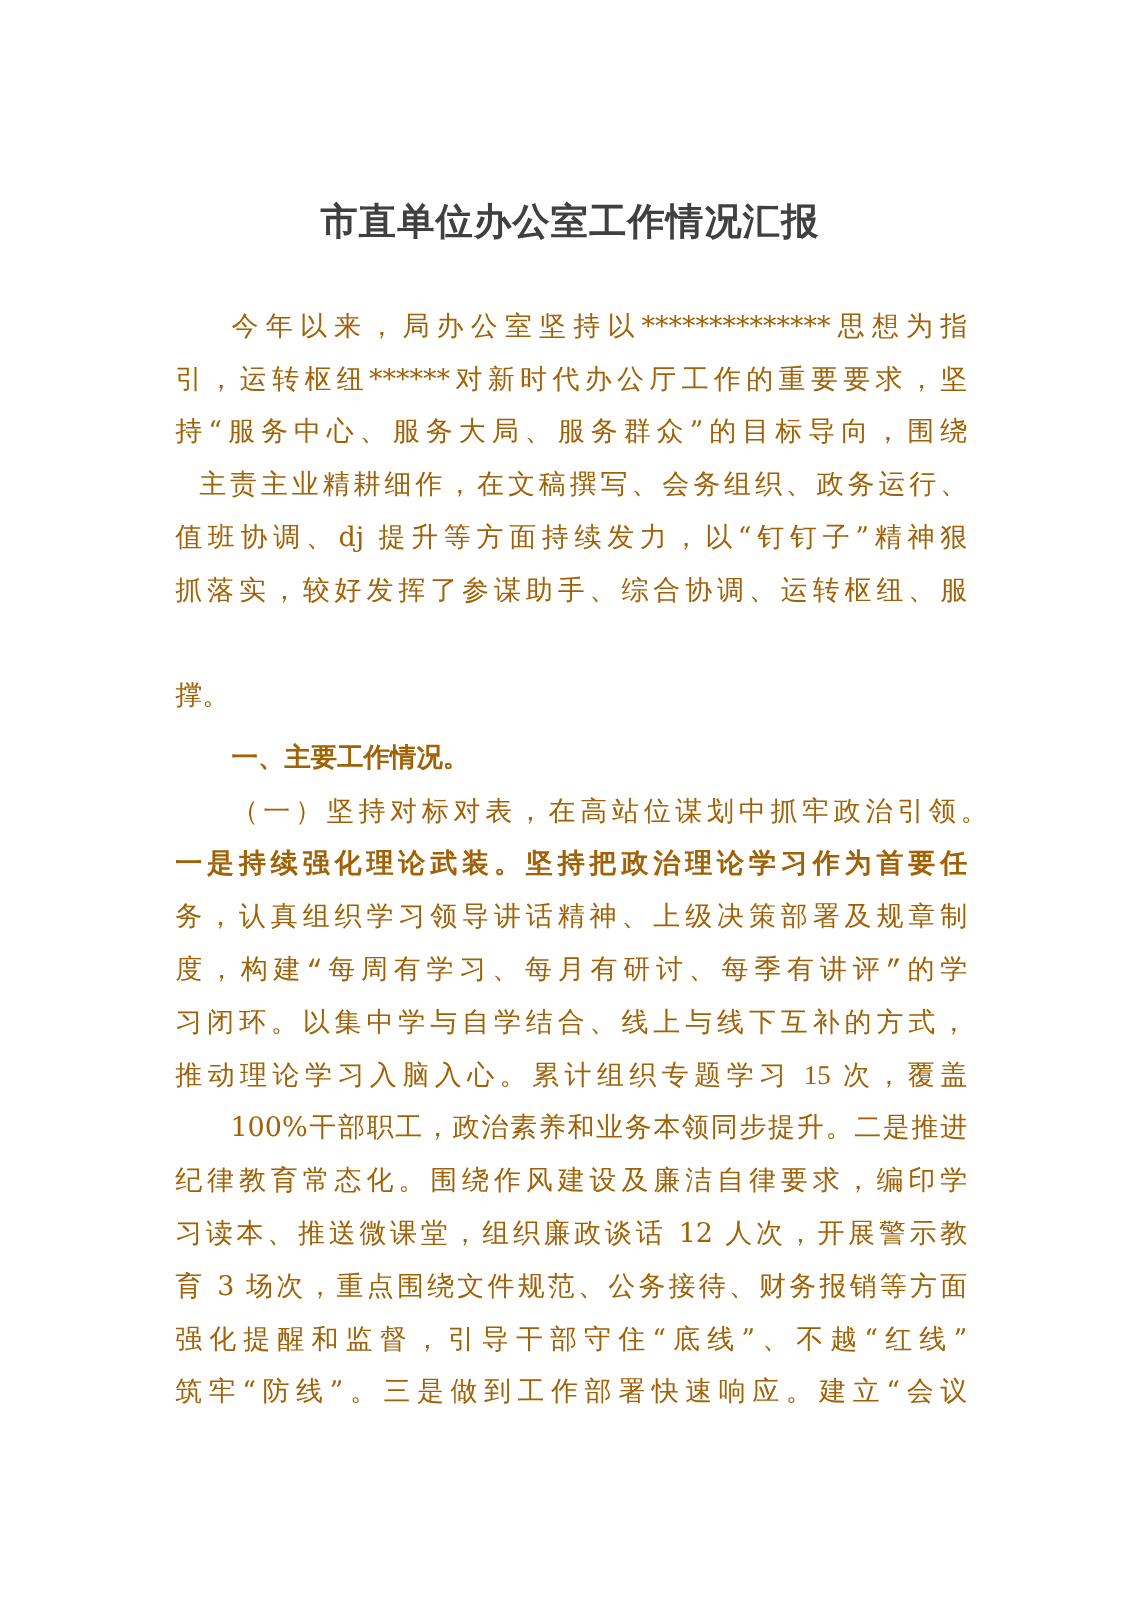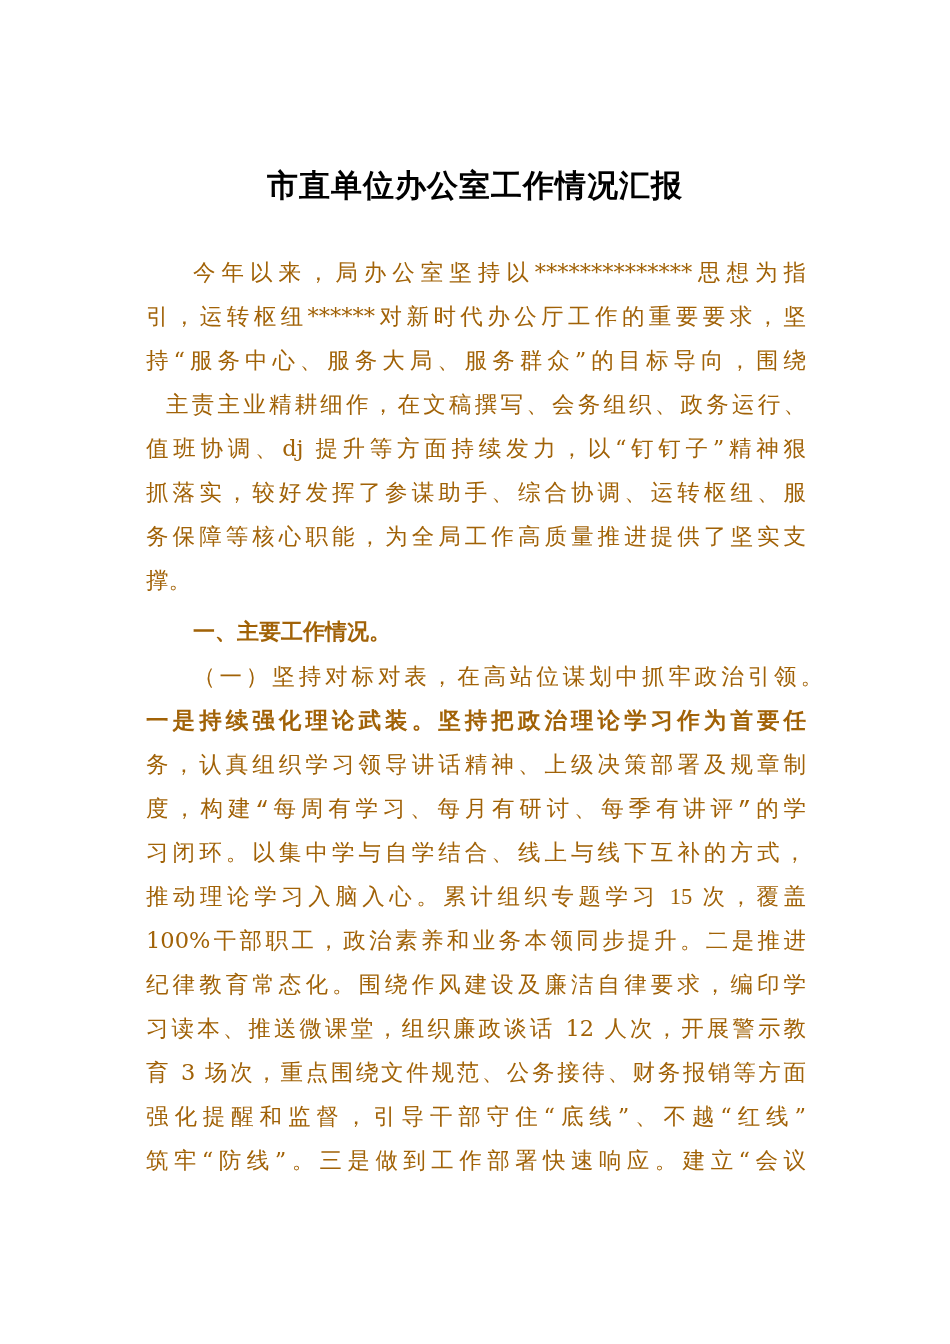--- a/index.html
+++ b/index.html
@@ -26,21 +26,21 @@
       position: absolute;
       left: 0;
       width: 950px;
       top: 163px;
       text-align: center;
       font-family: "DejaVu Sans", sans-serif;
       font-weight: bold;
       font-size: 31px;
       letter-spacing: 1px;
       line-height: 44px;
-      color: #000000;
+      color: #404040;
     }
     .line {
       position: absolute;
       left: 146px;
       width: 660px;
       height: 44px;
       line-height: 44px;
       font-family: "DejaVu Serif", "Liberation Serif", serif;
       font-size: 22.5px;
       color: #a16207;
@@ -68,30 +68,29 @@
 
 <div class="page">
   <div class="title">市直单位办公室工作情况汇报</div>
 
   <div class="line indent" style="top:250px"><span style="white-space: nowrap;">今年以来，局办公室坚持以**************思想为指</span></div>
   <div class="line" style="top:294px"><span style="white-space: nowrap;">引，运转枢纽******对新时代办公厅工作的重要要求，坚</span></div>
   <div class="line" style="top:338px"><span style="white-space: nowrap;">持“服务中心、服务大局、服务群众”的目标导向，围绕</span></div>
   <div class="line" style="top:382px"><span style="white-space: nowrap; margin-left: 20px;">主责主业精耕细作，在文稿撰写、会务组织、政务运行、</span></div>
   <div class="line" style="top:426px"><span style="white-space: nowrap;">值班协调、dj 提升等方面持续发力，以“钉钉子”精神狠</span></div>
   <div class="line" style="top:470px"><span style="white-space: nowrap;">抓落实，较好发挥了参谋助手、综合协调、运转枢纽、服</span></div>
-  <div class="line" style="top:514px"><span style="white-space: nowrap;">务保障等核心职能，为全局工作高质量推进提供了坚实支</span></div>
   <div class="line last" style="top:558px">撑。</div>
 
   <div class="line heading" style="top:610px">一、主要工作情况。</div>
 
   <div class="line sub" style="top:654px"><span style="white-space: nowrap;">（一）坚持对标对表，在高站位谋划中抓牢政治引领。</span></div>
   <div class="line" style="top:698px"><span style="white-space: nowrap; font-weight: bold;">一是持续强化理论武装。坚持把政治理论学习作为首要任</span></div>
   <div class="line" style="top:742px"><span style="white-space: nowrap;">务，认真组织学习领导讲话精神、上级决策部署及规章制</span></div>
   <div class="line" style="top:786px"><span style="white-space: nowrap; font-family: Liberation Mono, monospace;">度，构建“每周有学习、每月有研讨、每季有讲评”的学</span></div>
   <div class="line" style="top:830px"><span style="white-space: nowrap;">习闭环。以集中学与自学结合、线上与线下互补的方式，</span></div>
   <div class="line" style="top:874px"><span style="white-space: nowrap; font-family: Liberation Serif, serif;">推动理论学习入脑入心。累计组织专题学习 15 次，覆盖</span></div>
-  <div class="line" style="top:918px"><span style="white-space: nowrap;">100%干部职工，政治素养和业务本领同步提升。二是推进</span></div>
+  <div class="line" style="top:918px"><span style="white-space: nowrap; margin-left: 46px;">100%干部职工，政治素养和业务本领同步提升。二是推进</span></div>
   <div class="line" style="top:962px"><span style="white-space: nowrap;">纪律教育常态化。围绕作风建设及廉洁自律要求，编印学</span></div>
   <div class="line" style="top:1006px"><span style="white-space: nowrap;">习读本、推送微课堂，组织廉政谈话 12 人次，开展警示教</span></div>
   <div class="line" style="top:1050px"><span style="white-space: nowrap;">育 3 场次，重点围绕文件规范、公务接待、财务报销等方面</span></div>
   <div class="line" style="top:1094px"><span style="white-space: nowrap;">强化提醒和监督，引导干部守住“底线”、不越“红线”</span></div>
   <div class="line" style="top:1138px"><span style="white-space: nowrap;">筑牢“防线”。三是做到工作部署快速响应。建立“会议</span></div>
 </div>
 
 </body></html>

